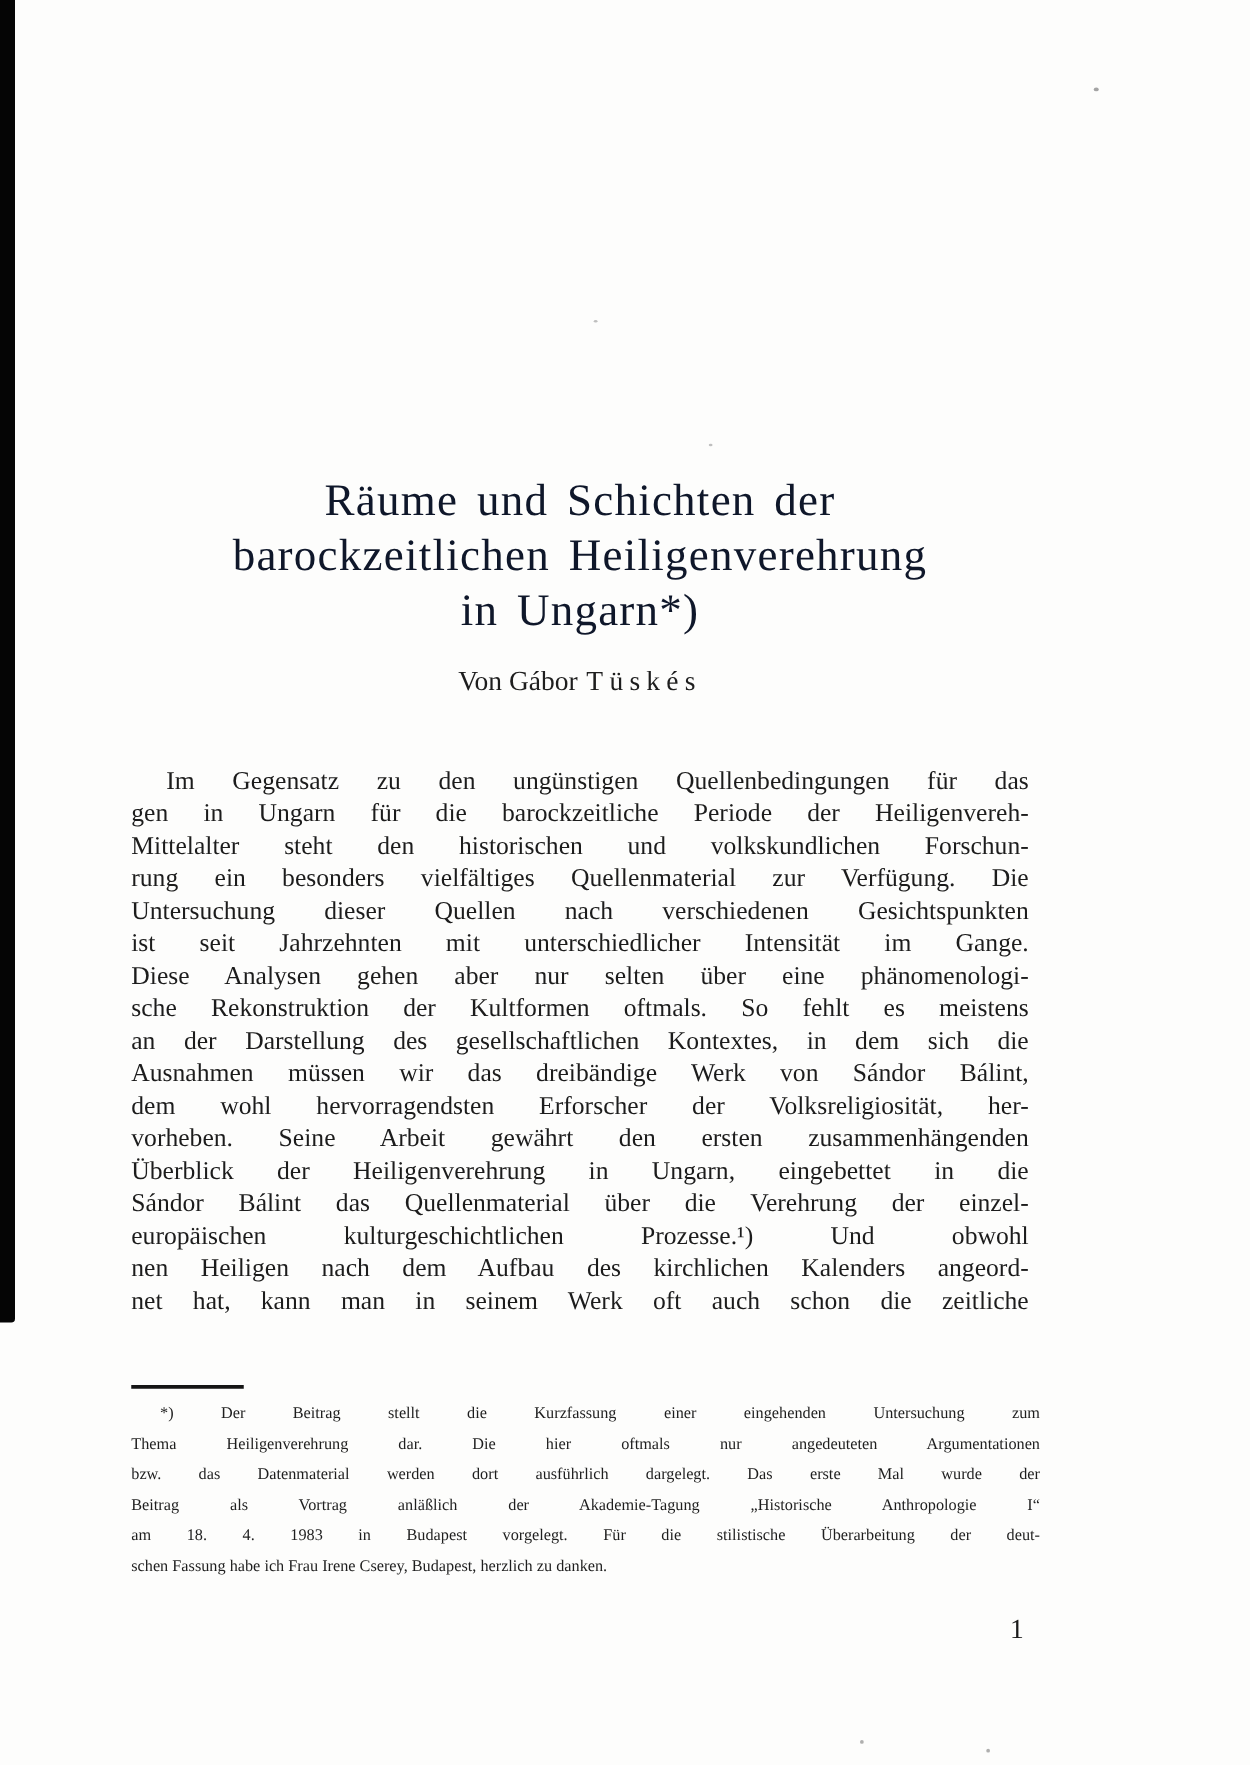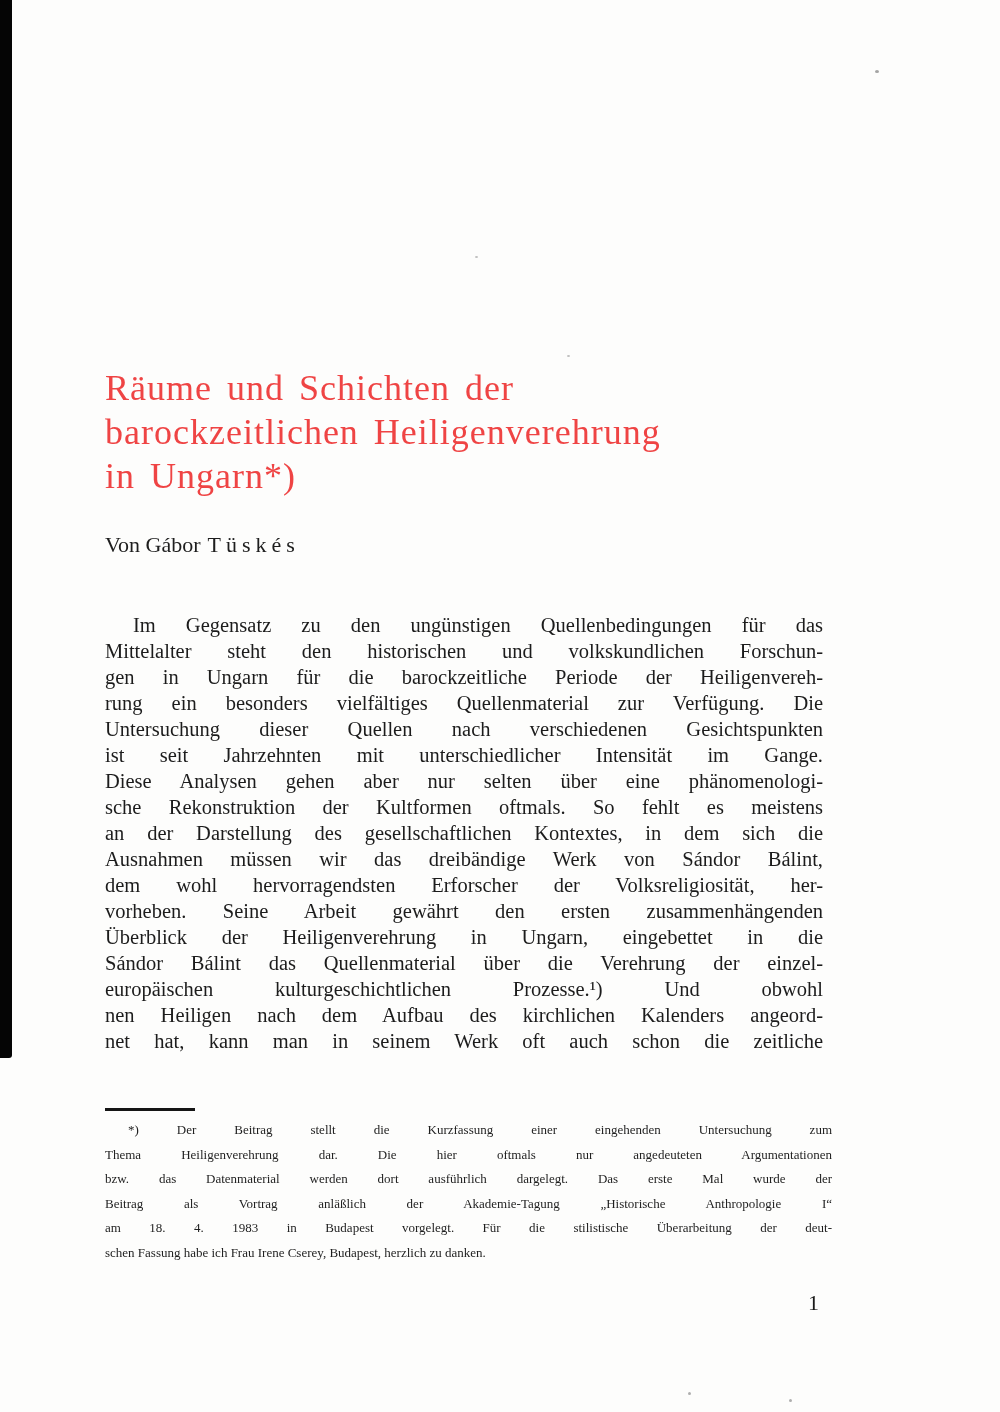--- a/index.html
+++ b/index.html
@@ -33,33 +33,35 @@
   }
   .speck.s1 { left: 875px; top: 70px;  width: 4px; height: 3px; opacity: .8; }
   .speck.s2 { left: 475px; top: 256px; width: 3px; height: 2px; opacity: .55; }
   .speck.s3 { left: 567px; top: 355px; width: 3px; height: 2px; opacity: .55; }
   .speck.s4 { left: 688px; top: 1392px; width: 3px; height: 3px; opacity: .7; }
   .speck.s5 { left: 789px; top: 1399px; width: 3px; height: 3px; opacity: .7; }
 
   .title-block {
     position: absolute;
     left: 105px;
-    top: 366px;
+    top: 378px;
     width: 718px;
+    text-align: center;
     font-size: 36px;
     line-height: 44px;
     letter-spacing: 1px;
     word-spacing: 5px;
-    color: #ef4444;
+    color: #0f172a;
   }
   .byline {
     position: absolute;
     left: 105px;
     top: 531px;
     width: 718px;
+    text-align: center;
     font-size: 22px;
     line-height: 28px;
     color: #1e1e1e;
   }
   .byline .surname {
     letter-spacing: 5px;
     margin-left: 7px;
   }
   .body-text {
     position: absolute;
@@ -128,22 +130,22 @@
   <header class="title-block">
     <div class="title-line">Räume und Schichten der</div>
     <div class="title-line">barockzeitlichen Heiligenverehrung</div>
     <div class="title-line">in Ungarn*)</div>
   </header>
 
   <div class="byline"><span>Von Gábor</span><span class="surname">Tüskés</span></div>
 
   <main class="body-text">
     <div class="bline first">Im Gegensatz zu den ungünstigen Quellenbedingungen für das</div>
+    <div class="bline">gen in Ungarn für die barockzeitliche Periode der Heiligenvereh-</div>
     <div class="bline">Mittelalter steht den historischen und volkskundlichen Forschun-</div>
-    <div class="bline">gen in Ungarn für die barockzeitliche Periode der Heiligenvereh-</div>
     <div class="bline">rung ein besonders vielfältiges Quellenmaterial zur Verfügung. Die</div>
     <div class="bline">Untersuchung dieser Quellen nach verschiedenen Gesichtspunkten</div>
     <div class="bline">ist seit Jahrzehnten mit unterschiedlicher Intensität im Gange.</div>
     <div class="bline">Diese Analysen gehen aber nur selten über eine phänomenologi-</div>
     <div class="bline">sche Rekonstruktion der Kultformen oftmals. So fehlt es meistens</div>
     <div class="bline">an der Darstellung des gesellschaftlichen Kontextes, in dem sich die</div>
     <div class="bline">Ausnahmen müssen wir das dreibändige Werk von Sándor Bálint,</div>
     <div class="bline">dem wohl hervorragendsten Erforscher der Volksreligiosität, her-</div>
     <div class="bline">vorheben. Seine Arbeit gewährt den ersten zusammenhängenden</div>
     <div class="bline">Überblick der Heiligenverehrung in Ungarn, eingebettet in die</div>

